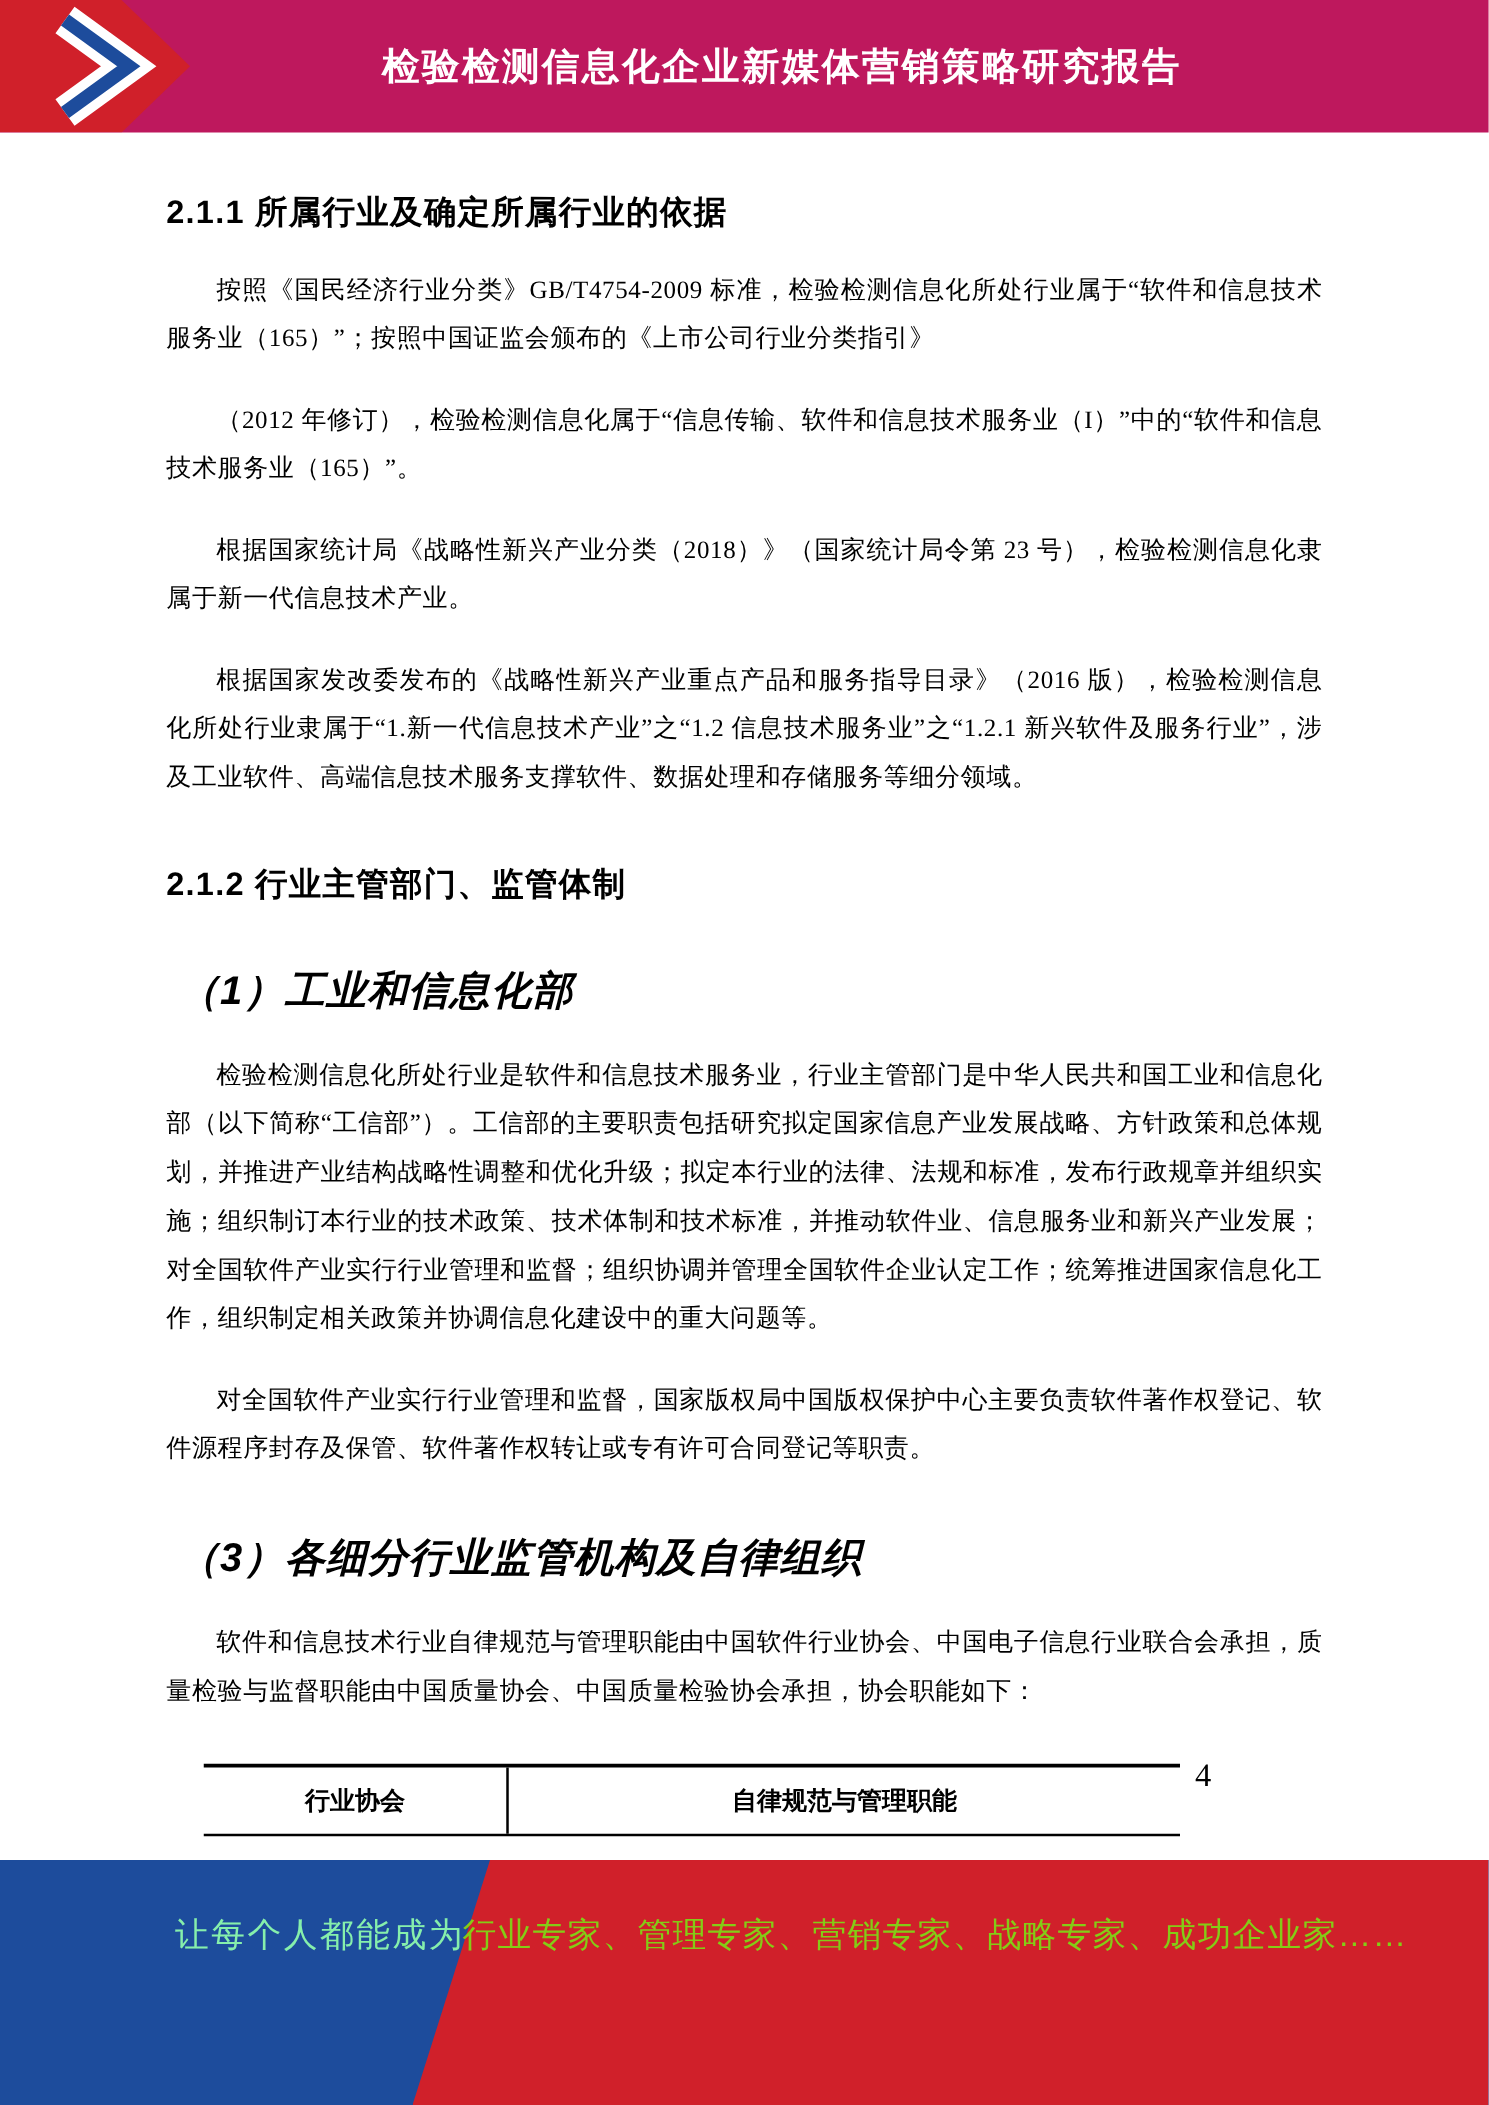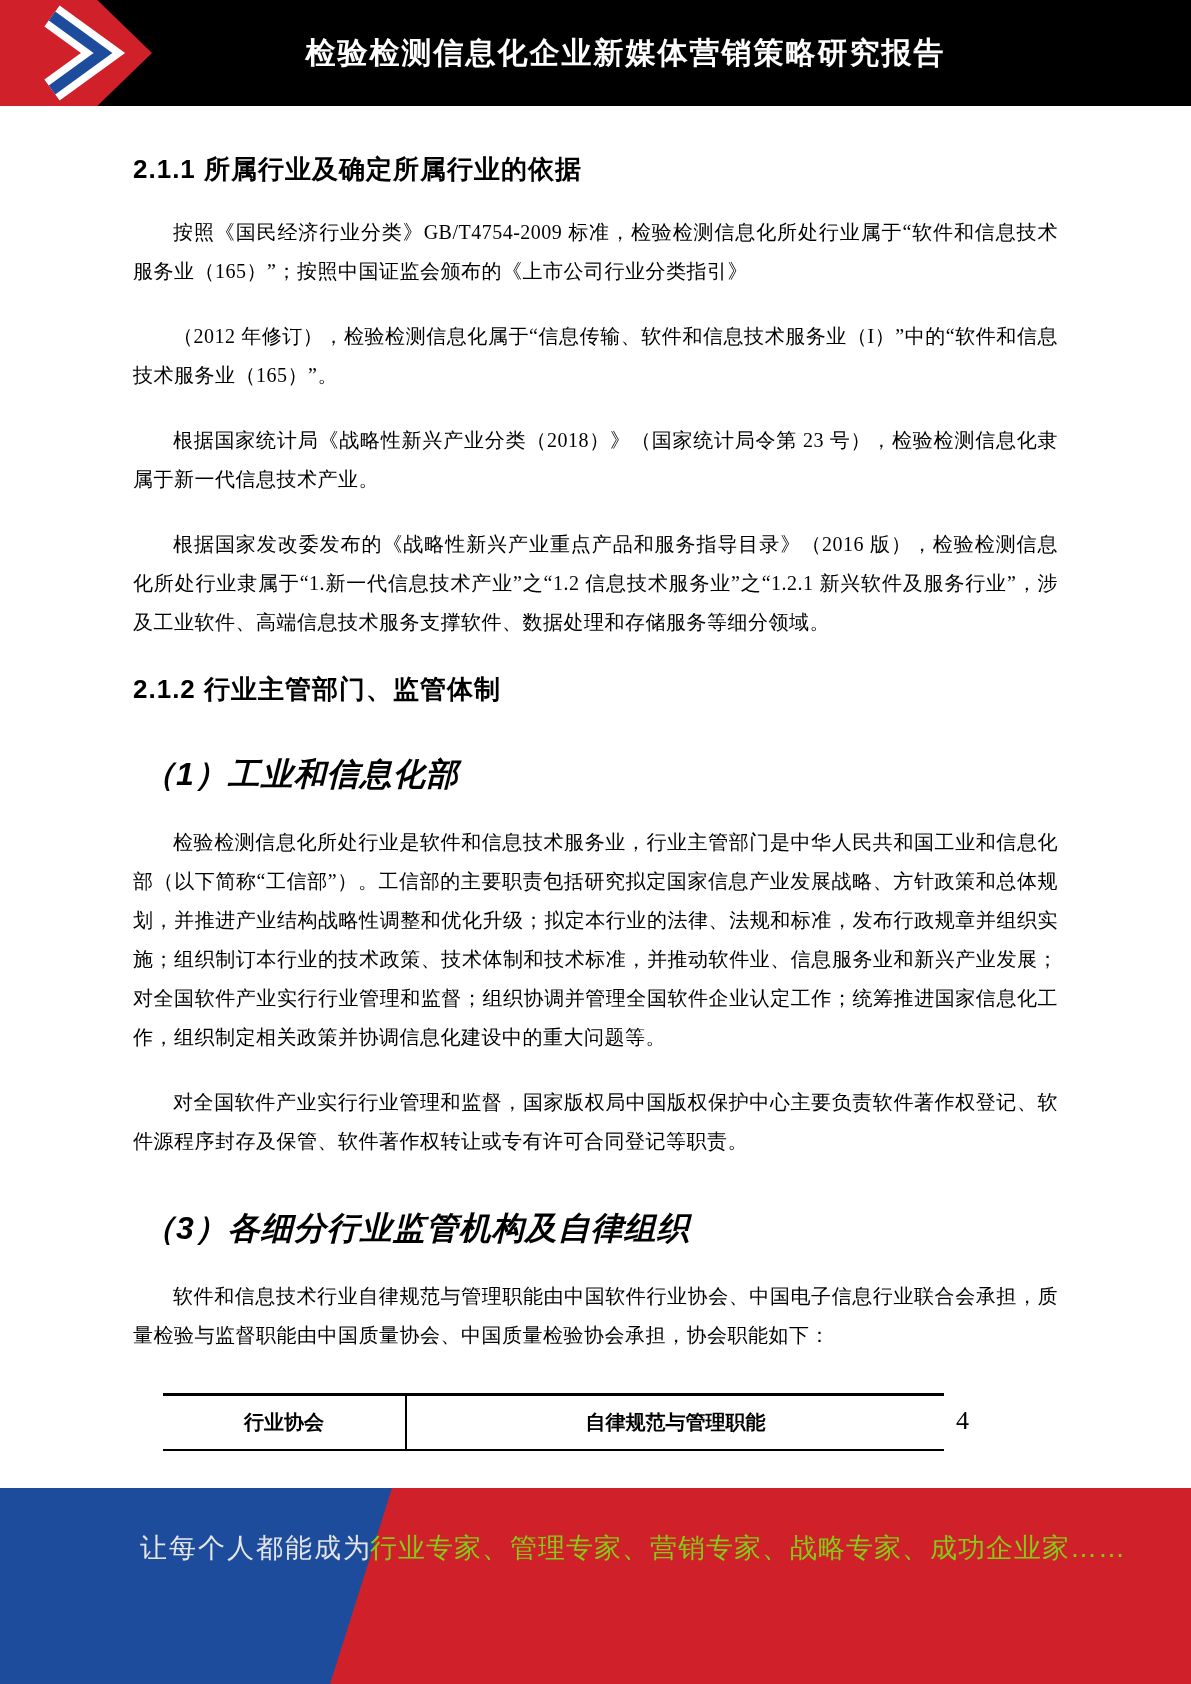--- a/index.html
+++ b/index.html
@@ -12,21 +12,21 @@
     overflow: hidden;
     font-family: "Liberation Serif", serif;
     color: #000000;
   }
 
   
   .banner {
     position: relative;
     width: 100%;
     height: 106px;
-    background: #000000;
+    background: #be185d;
     display: flex;
     align-items: center;
     justify-content: center;
   }
   .banner-arrow {
     position: absolute;
     left: 0; top: 0;
     width: 152px;
     height: 106px;
     background: #d0202a;
@@ -46,21 +46,21 @@
   .content {
     padding: 20px 133px 0 133px;
   }
   h2.section-heading {
     font-family: "Liberation Sans", sans-serif;
     font-weight: bold;
     font-size: 26px;
     letter-spacing: 1px;
     margin: 26px 0 14px 0;
   }
-  h2.section-heading.second { margin-top: 30px; }
+  h2.section-heading.second { margin-top: 48px; }
   h3.sub-heading {
     font-family: "Liberation Sans", sans-serif;
     font-weight: bold;
     font-size: 32px;
     letter-spacing: 1px;
     margin: 46px 0 22px 10px;
     font-style: italic;
   }
   p.body-par {
     font-size: 20px;
@@ -111,21 +111,21 @@
     position: absolute;
     left: 330px; top: 0;
     right: 0; bottom: 0;
     background: #d0202a;
     clip-path: polygon(62px 0, 100% 0, 100% 100%, 0 100%);
   }
   .footer-left-text {
     position: absolute;
     left: 140px;
     top: 42px;
-    color: #e5e5e5;
+    color: #86efac;
     font-family: "Liberation Sans", sans-serif;
     font-size: 27px;
     letter-spacing: 2px;
   }
   .footer-right-text {
     position: absolute;
     left: 370px;
     top: 42px;
     color: #84cc16;
     font-family: "Liberation Sans", sans-serif;

